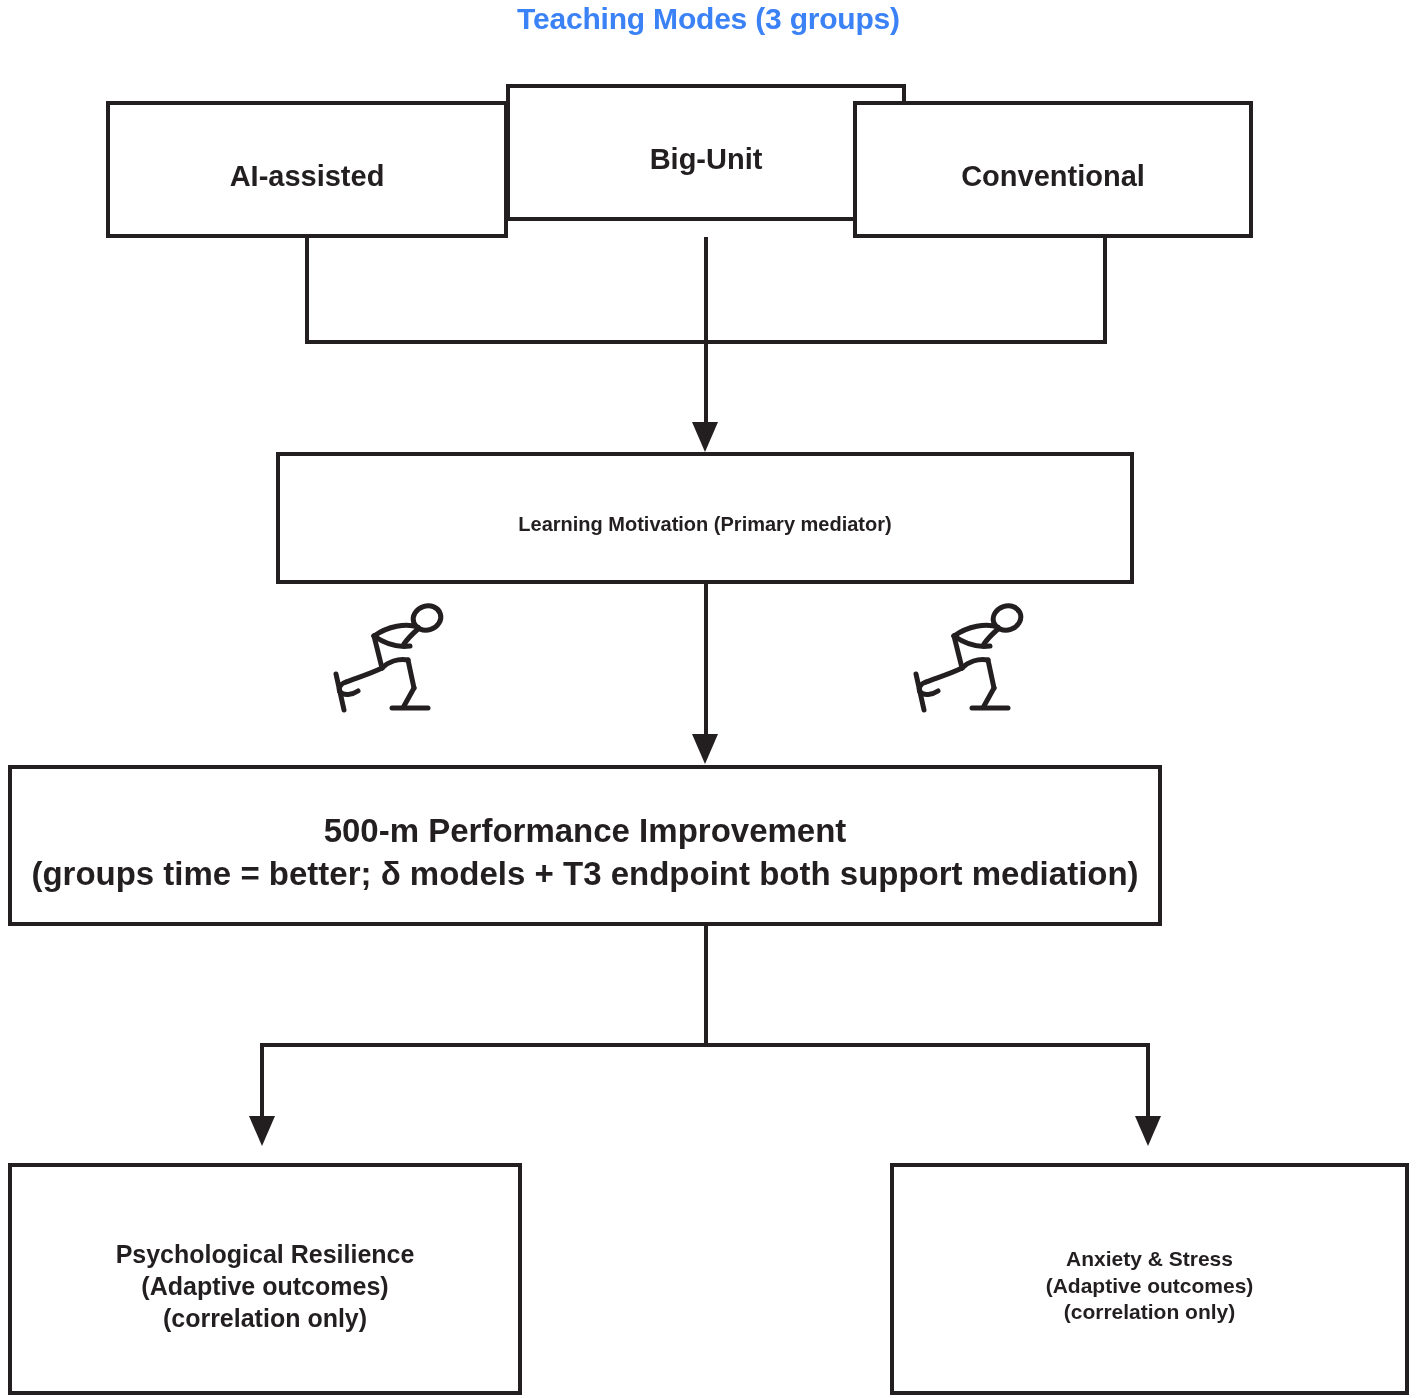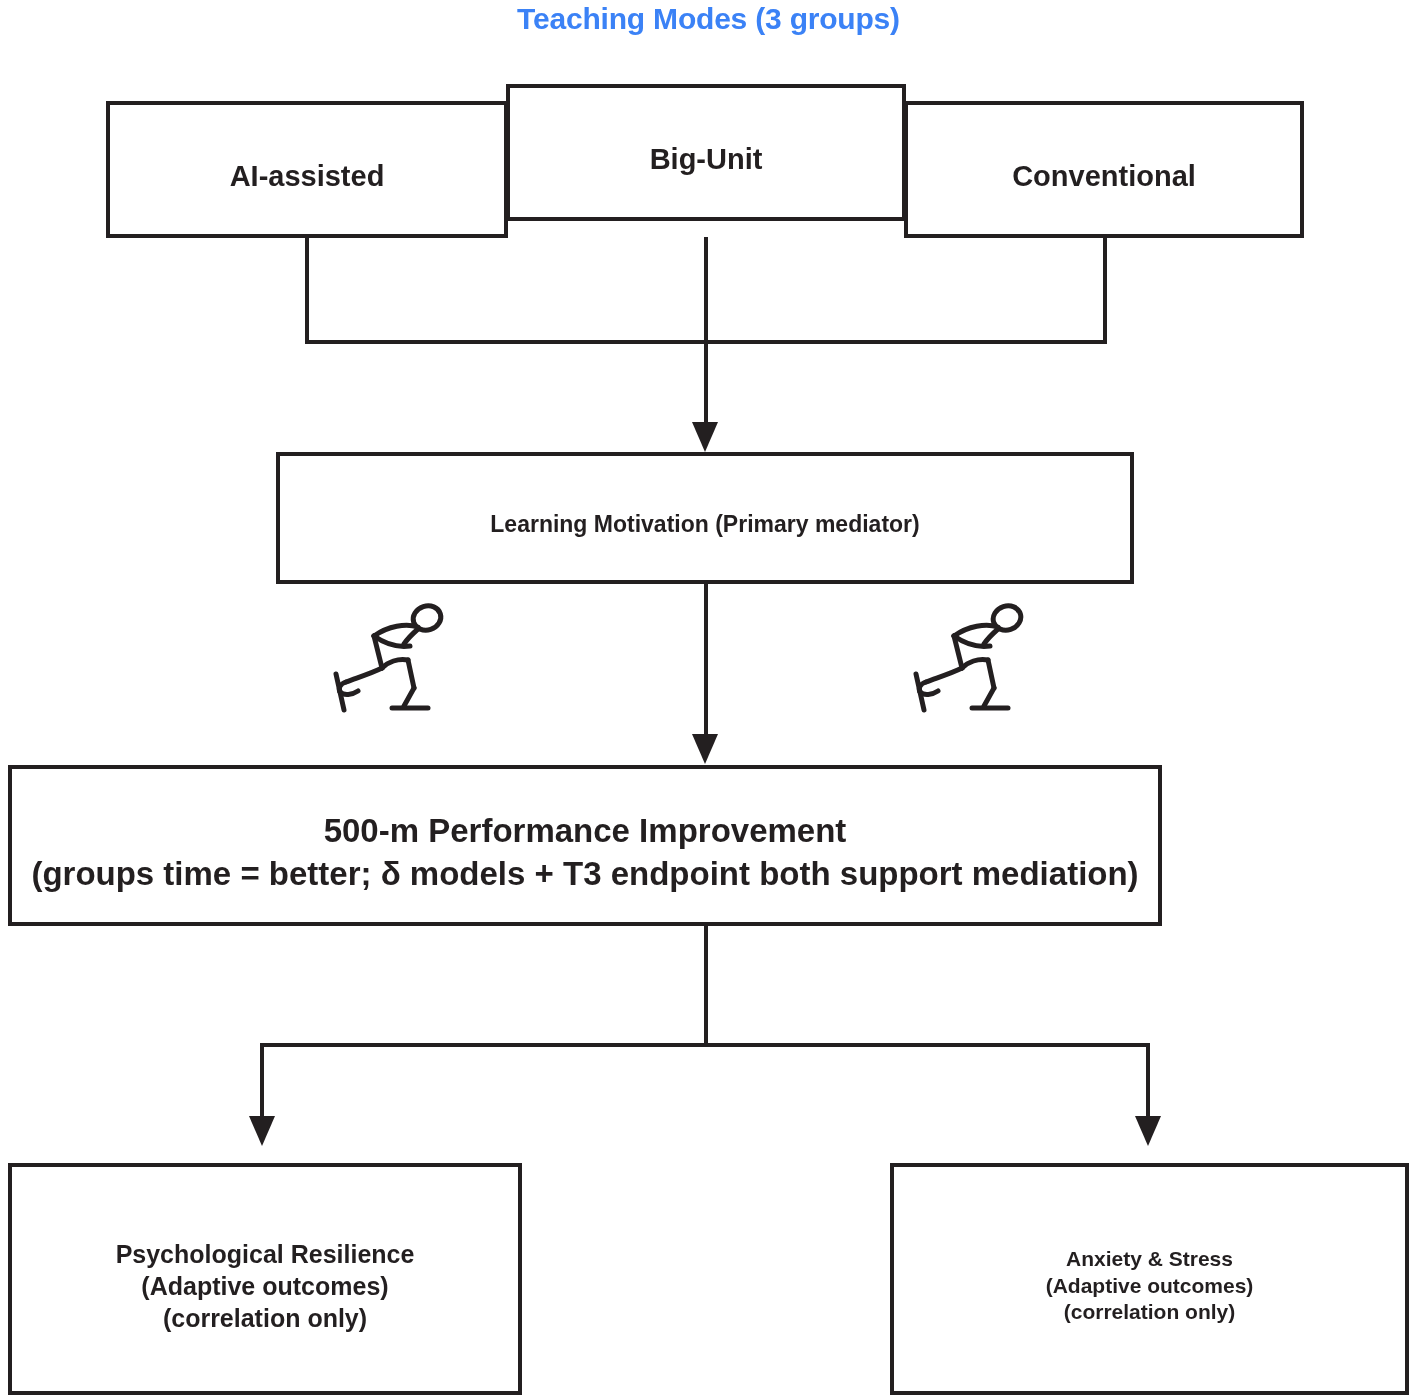--- a/index.html
+++ b/index.html
@@ -43,25 +43,25 @@
     text-align: center;
     color: #231f20;
     font-weight: bold;
     line-height: 1.28;
   }
 
   .group-box { font-size: 29px; }
 
   #box-ai          { left: 106px;  top: 101px; width: 402px; height: 137px; }
   #box-bigunit     { left: 506px;  top: 84px; width: 400px; height: 137px; }
-  #box-conventional{ left: 904px;  top: 101px; width: 400px; height: 137px; }
+  #box-conventional{ left: 853px;  top: 101px; width: 400px; height: 137px; }
 
   #box-mediator {
     left: 276px; top: 452px; width: 858px; height: 132px;
-    font-size: 23px;
+    font-size: 20px;
   }
 
   #box-performance {
     left: 8px; top: 765px; width: 1154px; height: 161px;
     font-size: 33px;
   }
 
   #box-resilience {
     left: 8px; top: 1163px; width: 514px; height: 232px;
     font-size: 25px;

